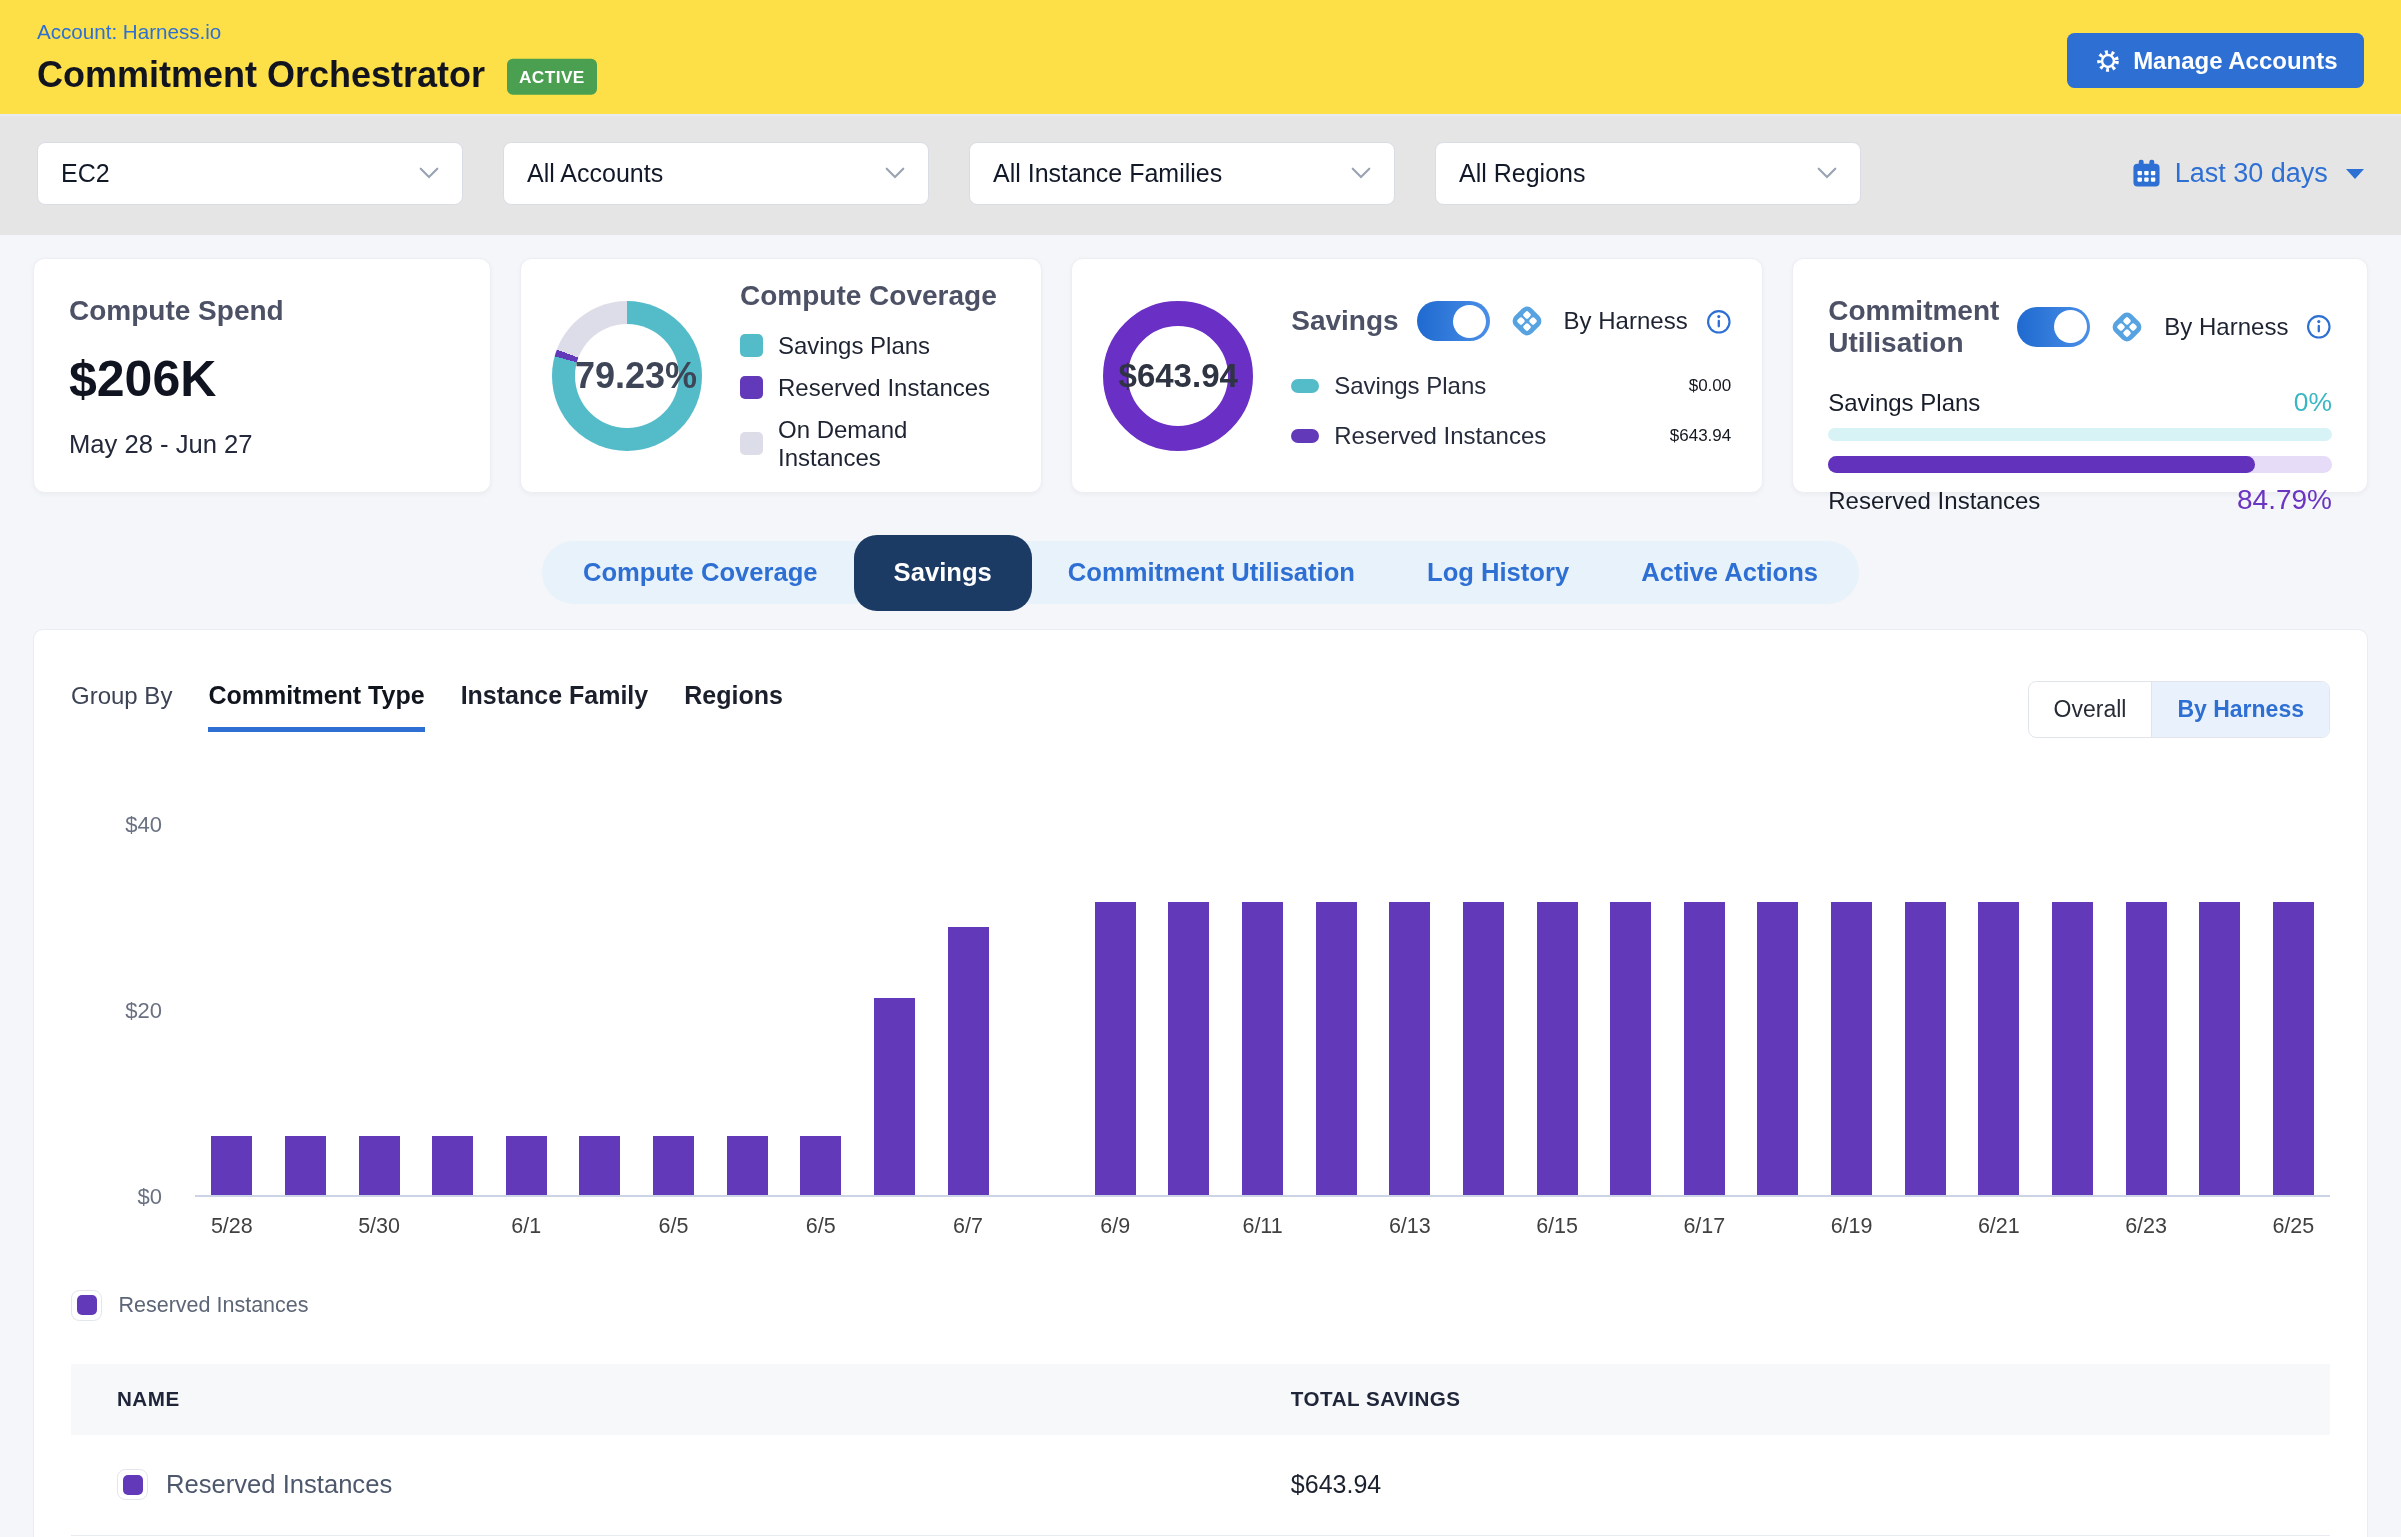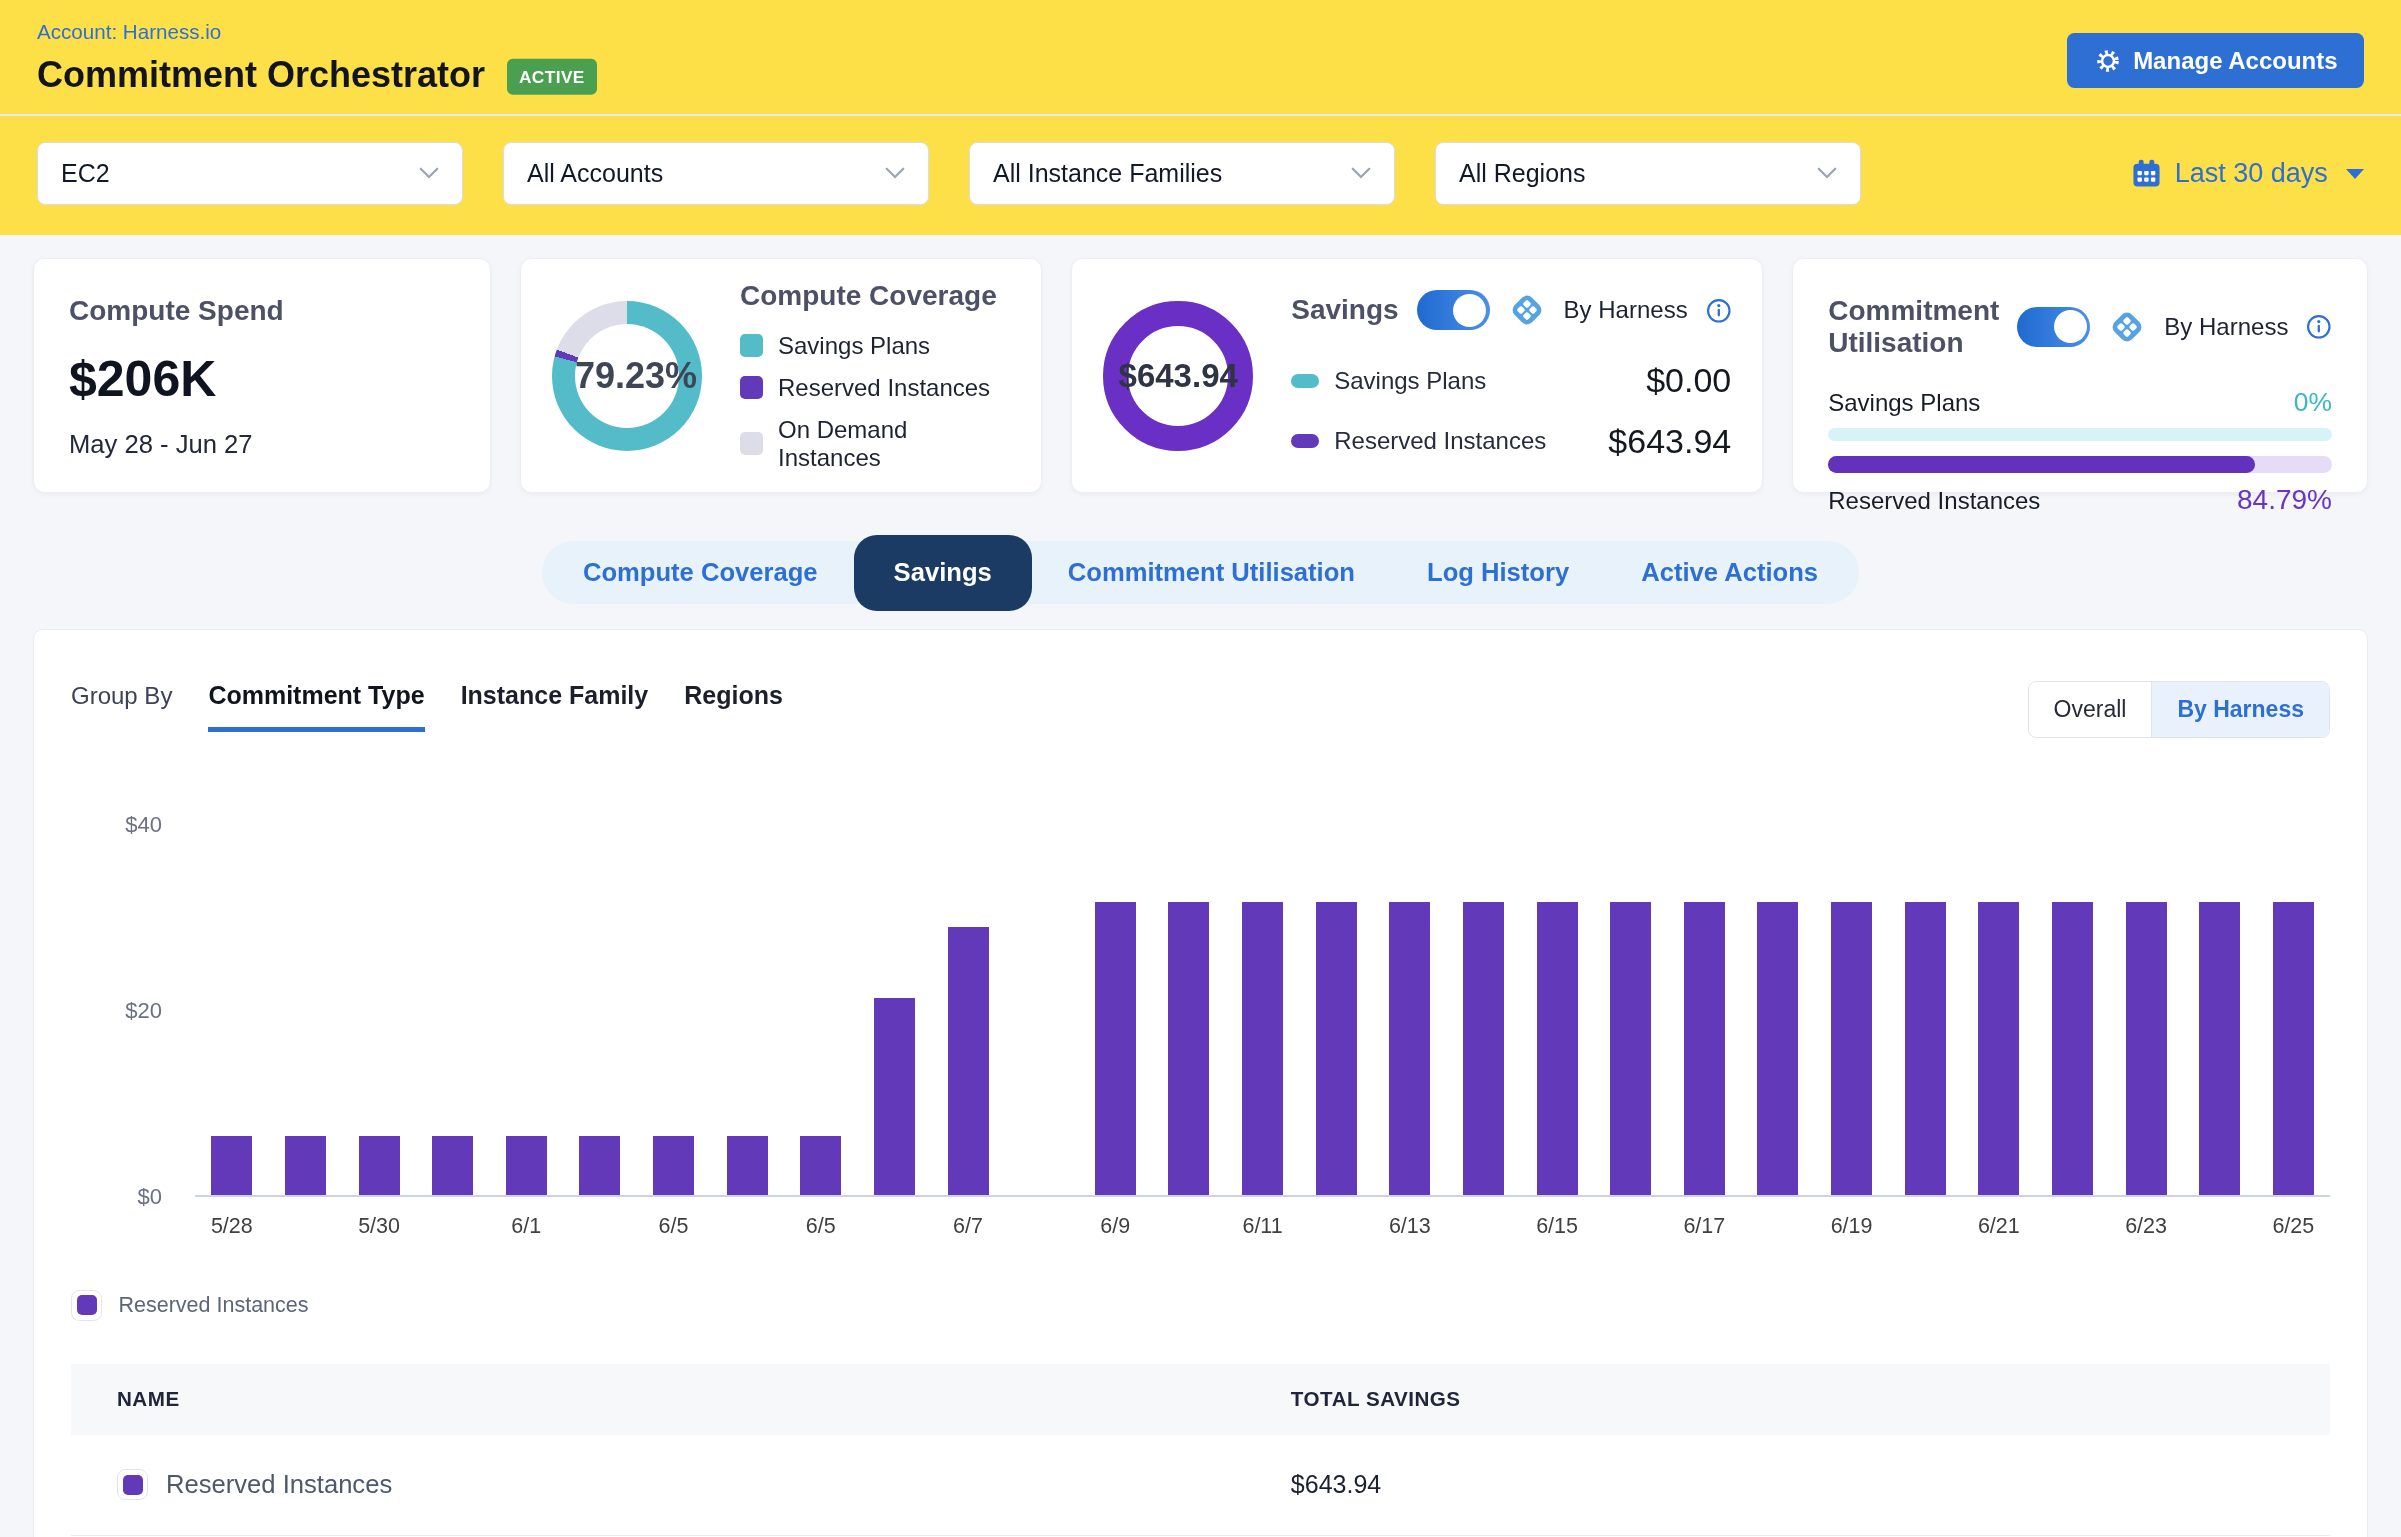--- a/index.html
+++ b/index.html
@@ -13,21 +13,21 @@
   .page-title { font-size:36px; font-weight:bold; color:#12151f; }
   .status-badge { background:#4a9f50; color:#fff; font-size:17.3px; font-weight:bold; letter-spacing:0.4px;
     padding:7.4px 12.4px; border-radius:5.8px; transform:translateY(1.7px); }
   .manage-btn { margin-top:13.2px; background:#2e6fd4; color:#fff; border:none; height:55px; padding:0 26.4px;
     border-radius:7.4px; font-size:24px; font-weight:bold; display:flex; align-items:center; gap:11.6px;
     font-family:inherit; cursor:pointer; }
 
   .hdr-divider { height:1.7px; background:#e7eaf1; }
 
   
-  .filter-bar { background:#fde047; padding:26.4px 37px 30px; display:flex; align-items:center; gap:40px; }
+  .filter-bar { background:#e5e5e5; padding:26.4px 37px 30px; display:flex; align-items:center; gap:40px; }
   .select-box { width:426px; height:63px; border:1.7px solid #d9dce5; border-radius:8.3px; background:#fff;
     display:flex; align-items:center; justify-content:space-between; padding:0 23px; font-size:25px; color:#111827; cursor:pointer; }
   .date-range { margin-left:auto; display:flex; align-items:center; gap:13.2px; color:#2e6fd4; font-size:27px; font-weight:500; cursor:pointer; }
   .caret-down { width:0; height:0; border-left:9px solid transparent; border-right:9px solid transparent;
     border-top:10.7px solid #2e6fd4; margin-left:5px; }
 
   
   .cards-row { display:grid; grid-template-columns:458px 1fr 1fr 1fr; gap:29px; margin:23px 33px 0; }
   .card { background:#fff; border:0.8px solid #eceef4; border-radius:11.6px; box-shadow:0 1.7px 5px rgba(20,30,60,.04);
     height:235px; padding:36px 35px; }
@@ -47,21 +47,21 @@
   .ring { width:150px; height:150px; border-radius:50%; border:25px solid #6a2fc5; display:flex; align-items:center; justify-content:center; flex:none; }
   .ring .donut-center { font-size:33px; color:#2f3443; }
   .sav-right { flex:1; }
   .card-title-row { display:flex; align-items:center; gap:18px; }
   .toggle { width:73px; height:40px; border-radius:20px; background:linear-gradient(90deg,#1f6ad0,#4b8fe8); position:relative; flex:none; cursor:pointer; }
   .toggle .knob { position:absolute; top:3.3px; right:3.3px; width:33px; height:33px; border-radius:50%; background:#fff; }
   .by-label { font-size:24px; color:#1d2330; white-space:nowrap; }
   .sav-rows { margin-top:31px; display:flex; flex-direction:column; gap:21.5px; }
   .sav-row { display:flex; align-items:center; gap:15px; font-size:24px; color:#262c3c; }
   .pill-swatch { width:28px; height:14px; border-radius:7.4px; flex:none; }
-  .sav-row .val { margin-left:auto; font-size:34px; color:#14181f; }
+  .sav-row .val { margin-left:auto; font-size:17px; color:#14181f; }
 
   .util-card .card-title-row { margin-bottom:28px; }
   .util-label-row { display:flex; justify-content:space-between; align-items:baseline; }
   .util-label { font-size:24px; color:#171c28; }
   .sp-pct { font-size:26.4px; color:#3ab7c4; }
   .ri-pct { font-size:28px; color:#6a35c0; font-weight:500; }
   .bar-track { width:100%; height:13.2px; border-radius:6.6px; background:#d7f3f6; margin-top:10px; }
   .bar-track.ri { background:#e6dcf7; height:16.5px; border-radius:8.3px; margin-top:15px; position:relative; }
   .bar-fill { height:100%; background:#6232bd; border-radius:8.3px; }
 

